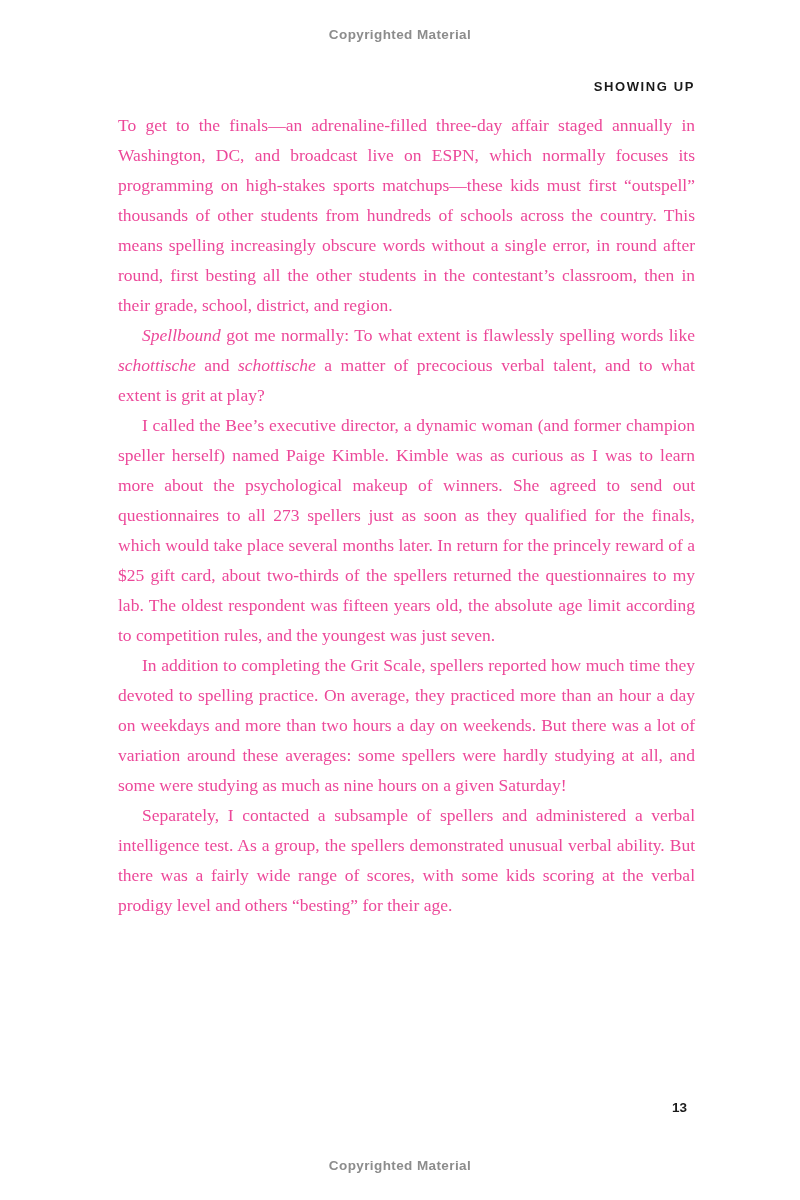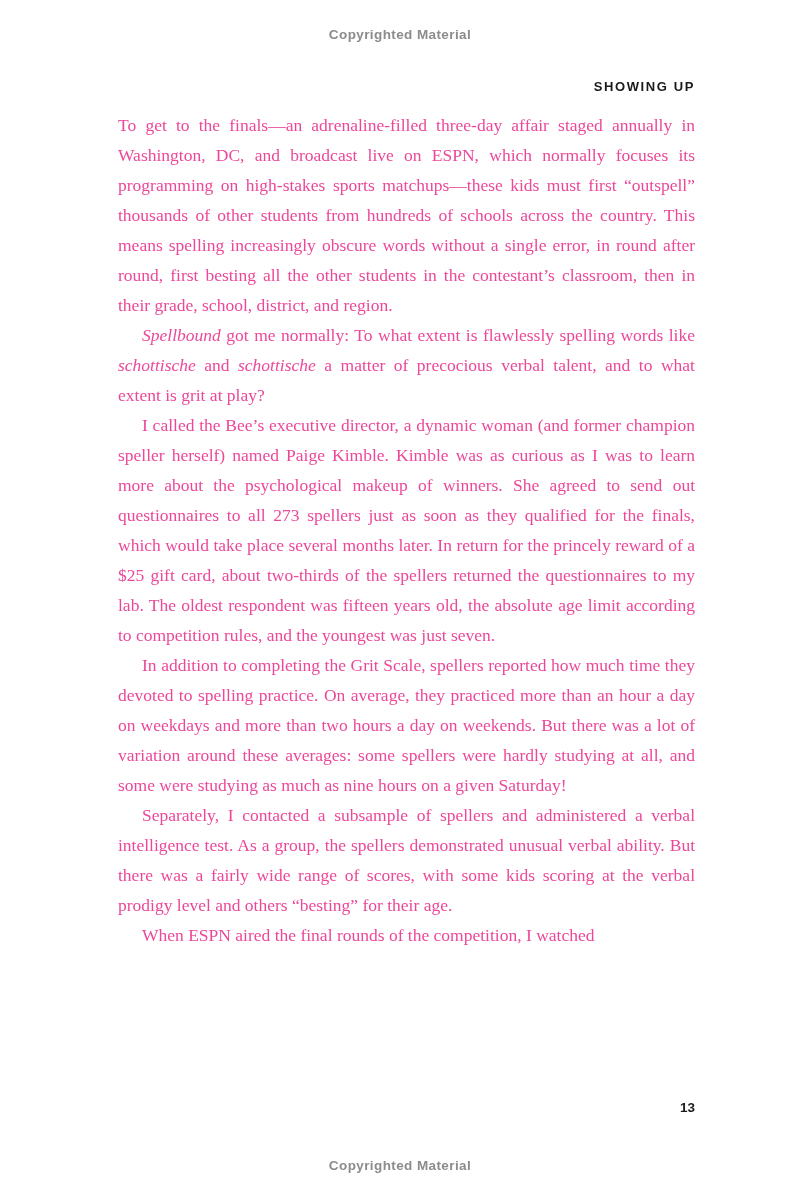--- a/index.html
+++ b/index.html
@@ -54,40 +54,39 @@
     padding: 0;
   }
   .body-text p.para.indent {
     text-indent: 24px;
   }
   .body-text em {
   }
   .page-number {
     position: absolute;
     top: 1100px;
-    right: 105px;
+    right: 113px;
     font-family: "Liberation Sans", sans-serif;
     font-weight: bold;
     font-size: 13.5px;
     color: #1a1a1a;
   }
 </style>
 </head>
 <body>
 
 <div class="page">
   <div class="notice top">Copyrighted Material</div>
 
   <div class="running-header">SHOWING UP</div>
 
   <div class="body-text">
       <p class="para"><span>To get to the finals—an adrenaline-filled three-day affair staged annually in Washington, DC, and broadcast live on ESPN, which normally focuses its programming on high-stakes sports matchups—these kids must first “outspell” thousands of other students from hundreds of schools across the country. This means spelling increasingly obscure words without a single error, in round after round, first besting all the other students in the contestant’s classroom, then in their grade, school, district, and region.</span></p>
       <p class="para indent"><em>Spellbound</em><span> got me normally: To what extent is flawlessly spelling words like </span><em>schottische</em><span> and </span><em>schottische</em><span> a matter of precocious verbal talent, and to what extent is grit at play?</span></p>
       <p class="para indent"><span>I called the Bee’s executive director, a dynamic woman (and former champion speller herself) named Paige Kimble. Kimble was as curious as I was to learn more about the psychological makeup of winners. She agreed to send out questionnaires to all 273 spellers just as soon as they qualified for the finals, which would take place several months later. In return for the princely reward of a $25 gift card, about two-thirds of the spellers returned the questionnaires to my lab. The oldest respondent was fifteen years old, the absolute age limit according to competition rules, and the youngest was just seven.</span></p>
       <p class="para indent"><span>In addition to completing the Grit Scale, spellers reported how much time they devoted to spelling practice. On average, they practiced more than an hour a day on weekdays and more than two hours a day on weekends. But there was a lot of variation around these averages: some spellers were hardly studying at all, and some were studying as much as nine hours on a given Saturday!</span></p>
       <p class="para indent"><span>Separately, I contacted a subsample of spellers and administered a verbal intelligence test. As a group, the spellers demonstrated unusual verbal ability. But there was a fairly wide range of scores, with some kids scoring at the verbal prodigy level and others “besting” for their age.</span></p>
-      <p class="para indent"><span>When ESPN aired the final rounds of the competition, I watched</span></p>
     </div>
 
   <div class="page-number">13</div>
 
   <div class="notice bottom">Copyrighted Material</div>
 </div>
 
 </body></html>

